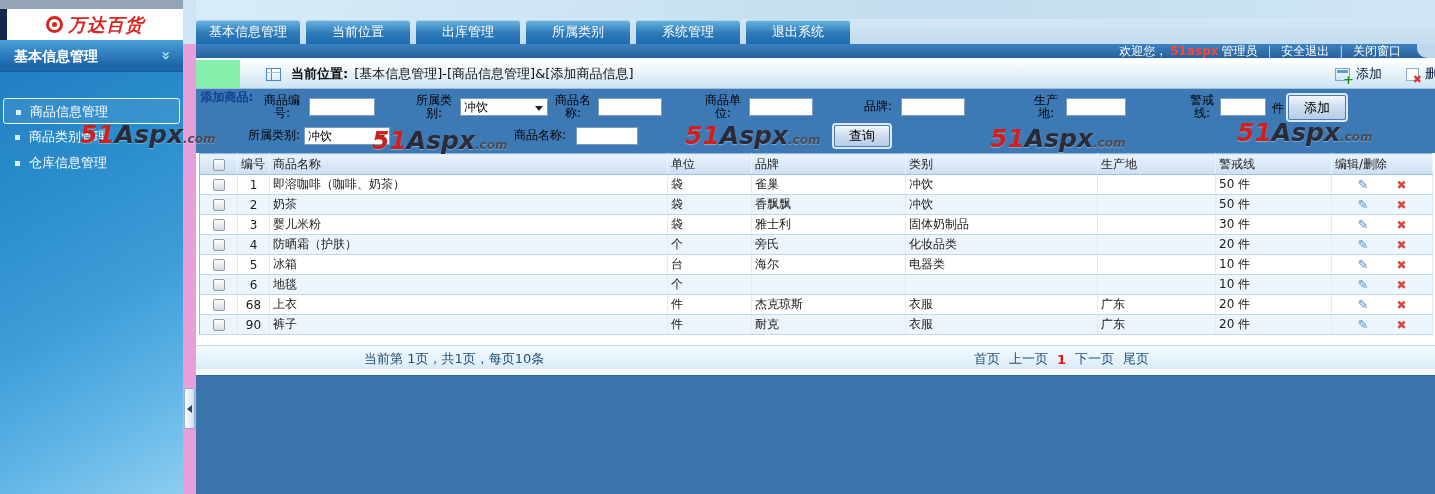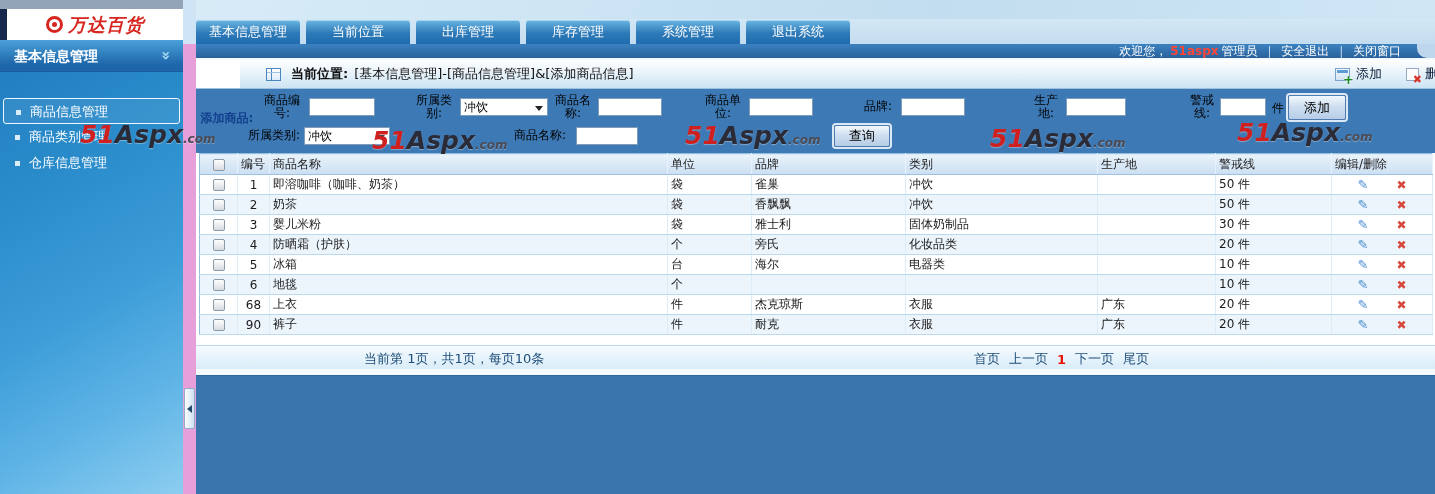--- a/index.html
+++ b/index.html
@@ -1,18 +1,18 @@
 <!DOCTYPE html>
 <html><head>
 <meta charset="utf-8">
 <style>
   html,body{margin:0;padding:0;background:#2c5d8e;}
   *{box-sizing:border-box;}
   #stage{position:relative;width:1435px;height:494px;overflow:hidden;
-         font-family:"DejaVu Sans","Liberation Sans",sans-serif;background:#ffffff;}
+         font-family:"DejaVu Sans","Liberation Sans",sans-serif;background:#86efac;}
 
   
   .sidebar{position:absolute;left:0;top:0;width:183px;height:494px;
     background:linear-gradient(150deg,#1e79bd 0%,#2a8ccb 35%,#3d9dd8 60%,#5fb4e6 80%,#8ccdf0 100%);}
   .logo-strip{position:absolute;left:0;top:0;width:183px;height:9px;background:#93a3b8;}
   .logo-dark{position:absolute;left:0;top:9px;width:7px;height:31px;background:#16294d;}
   .logo-box{position:absolute;left:7px;top:9px;width:176px;height:31px;background:#ffffff;
     display:flex;align-items:center;justify-content:center;}
   .logo-mark{width:17px;height:17px;border:3px solid #d6261f;border-radius:50%;position:relative;margin-right:5px;flex:0 0 auto;}
   .logo-mark::after{content:"";position:absolute;left:3px;top:3px;width:5px;height:5px;background:#d6261f;border-radius:50%;}
@@ -175,21 +175,21 @@
 
         <div class="tab">
           <span>当前位置</span>
         </div>
 
         <div class="tab">
           <span>出库管理</span>
         </div>
 
         <div class="tab">
-          <span>库存管理</span>
+          <span>所属类别</span>
         </div>
 
         <div class="tab">
           <span>系统管理</span>
         </div>
 
         <div class="tab">
           <span>退出系统</span>
         </div>
       </div>
@@ -213,21 +213,21 @@
         </span>
         <span class="tool">
           <span class="icon-del"></span>
           <span>删除</span>
         </span>
       </div>
     </div>
 
     <div class="form-area">
 
-      <div class="flabel section" style="left:4px;top:23px;width:54px;">添加商品:</div>
+      <div class="flabel section" style="left:4px;top:2px;width:54px;">添加商品:</div>
       <div class="flabel" style="left:60px;top:5px;width:52px;">商品编号:</div>
       <input class="finput" style="left: 113px; top: 9px; width: 66px;" value="">
       <div class="flabel" style="left:213px;top:5px;width:50px;">所属类别:</div>
       <div class="fselect" style="left:264px;top:9px;width:88px;">
         <span>冲饮</span>
         <span class="caret"></span>
       </div>
       <div class="flabel" style="left:352px;top:5px;width:50px;">商品名称:</div>
       <input class="finput" style="left: 402px; top: 9px; width: 64px;" value="">
       <div class="flabel" style="left:502px;top:5px;width:50px;">商品单位:</div>

